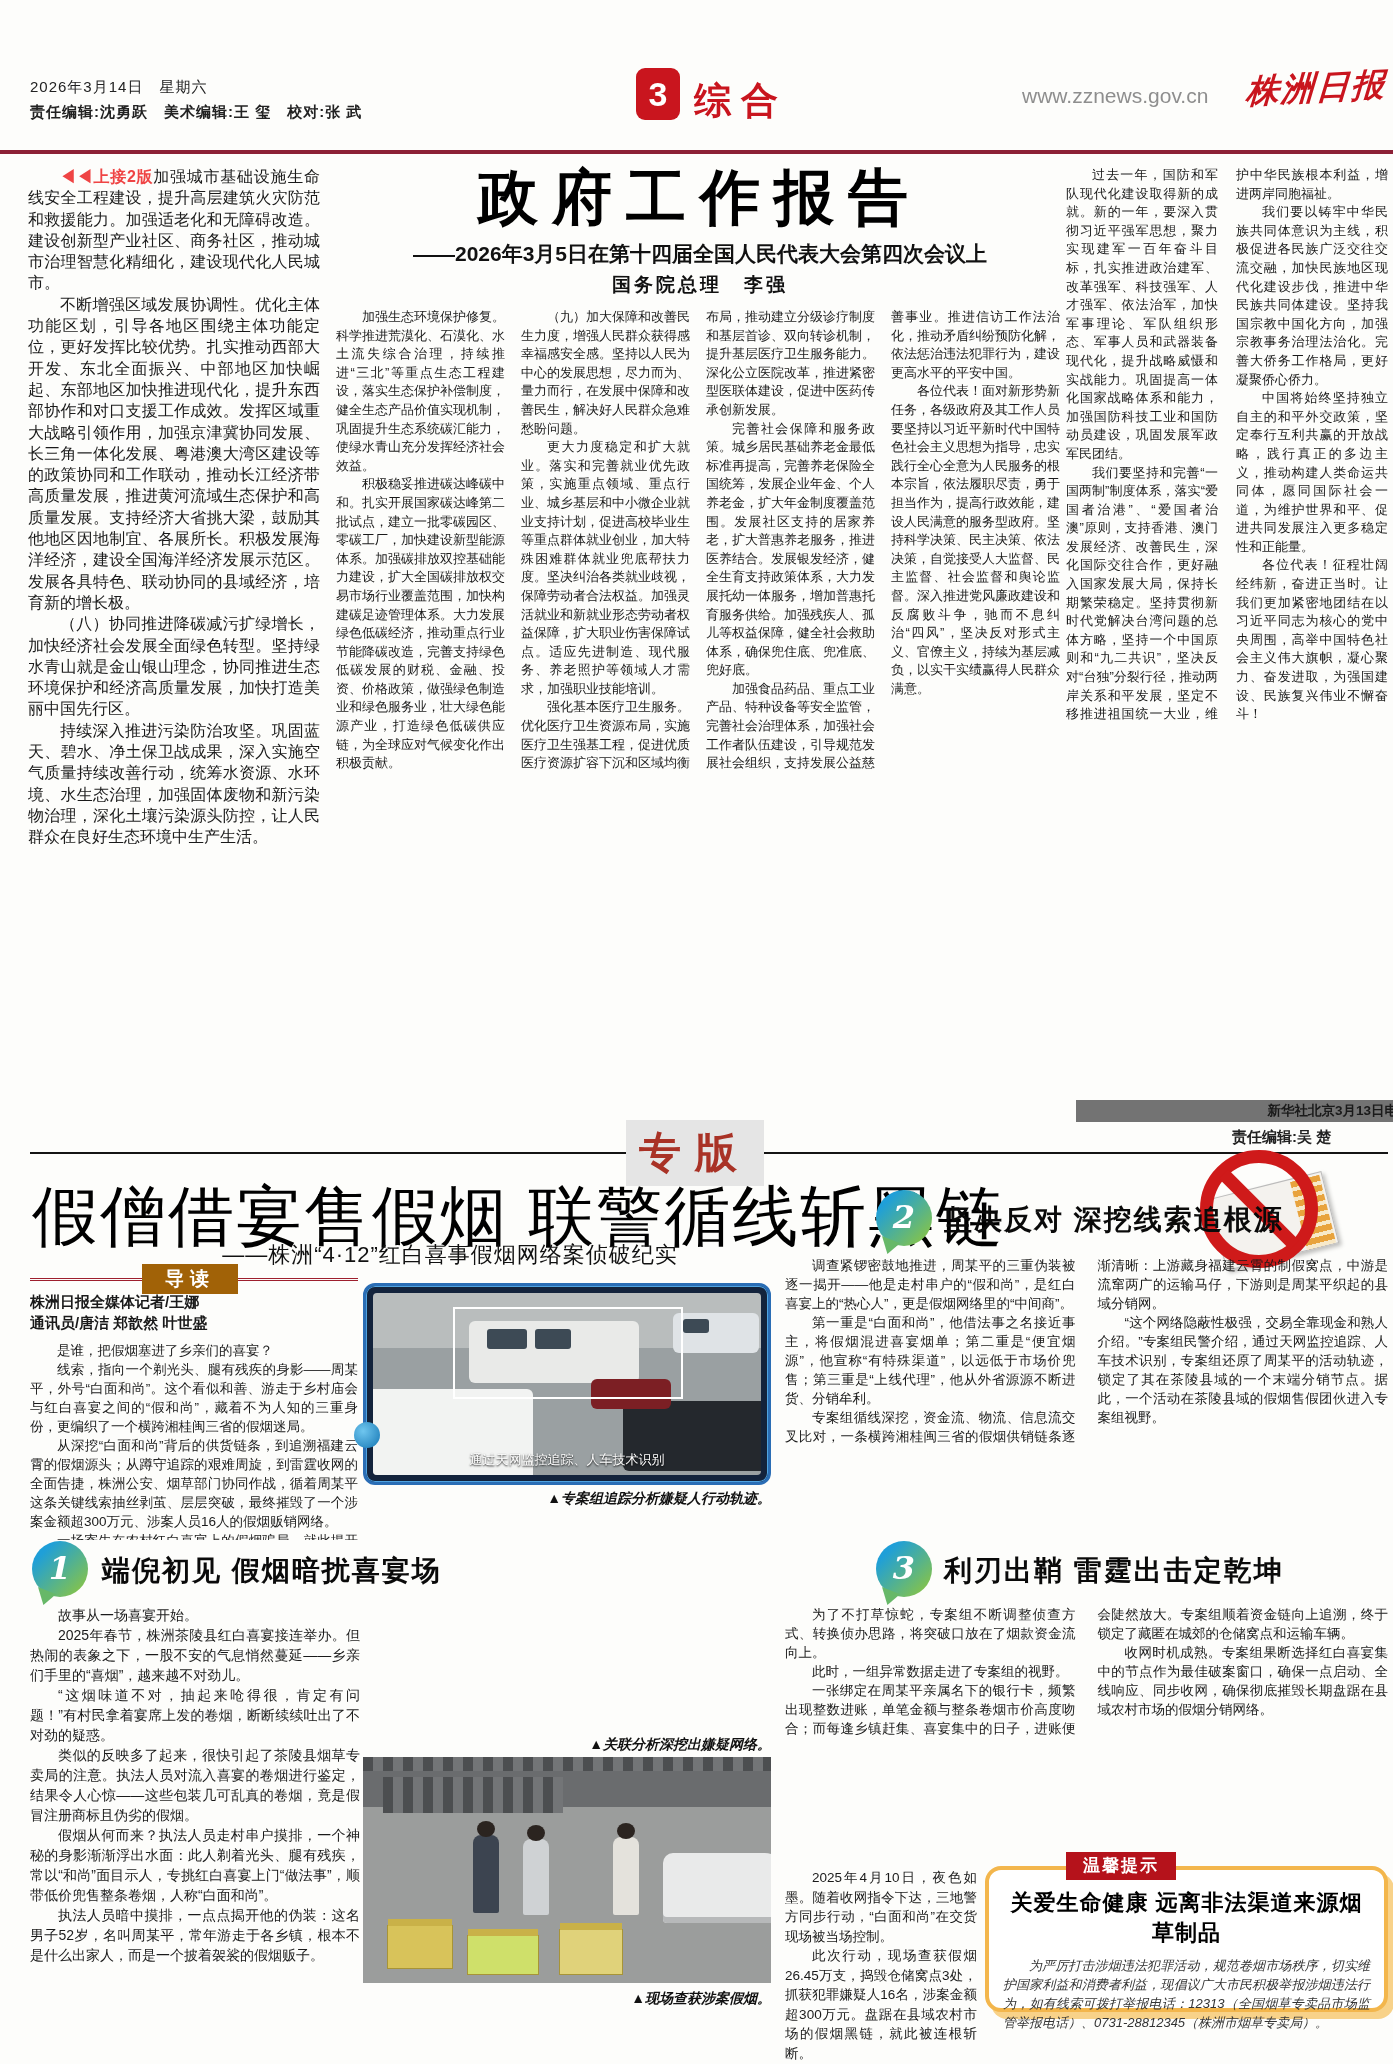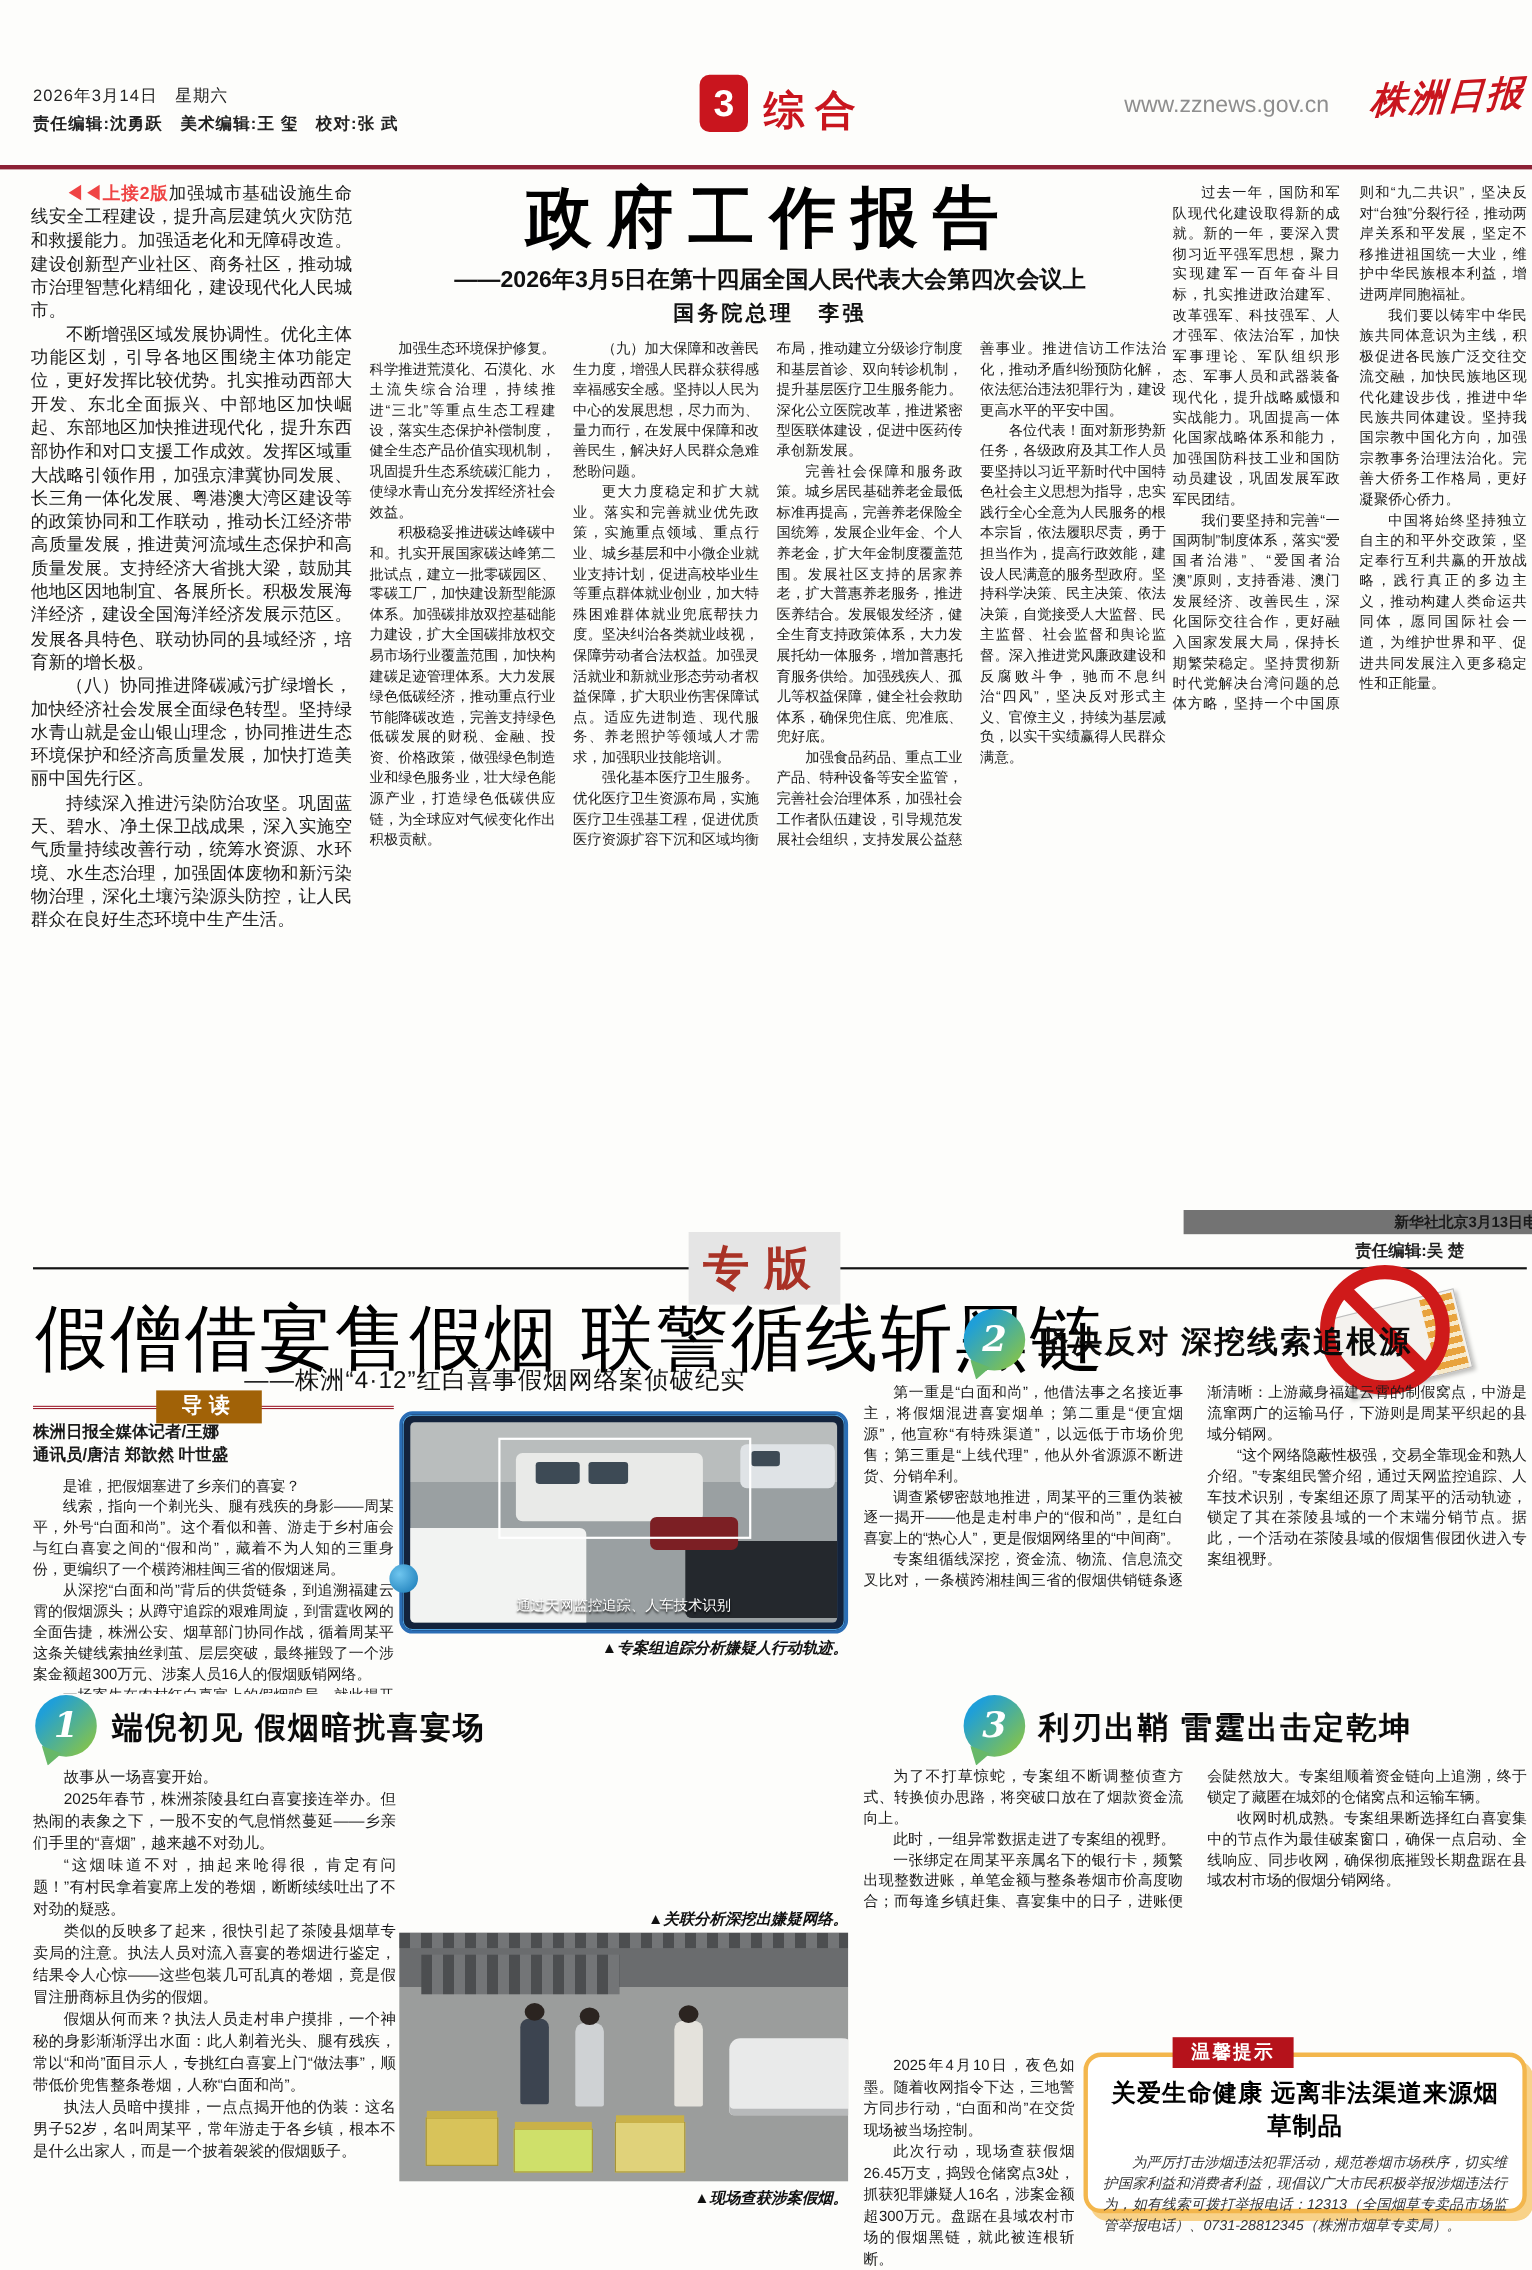--- a/index.html
+++ b/index.html
@@ -122,20 +122,21 @@
       <p>强化基本医疗卫生服务。优化医疗卫生资源布局，实施医疗卫生强基工程，促进优质医疗资源扩容下沉和区域均衡布局，推动建立分级诊疗制度和基层首诊、双向转诊机制，提升基层医疗卫生服务能力。深化公立医院改革，推进紧密型医联体建设，促进中医药传承创新发展。</p>
       <p>完善社会保障和服务政策。城乡居民基础养老金最低标准再提高，完善养老保险全国统筹，发展企业年金、个人养老金，扩大年金制度覆盖范围。发展社区支持的居家养老，扩大普惠养老服务，推进医养结合。发展银发经济，健全生育支持政策体系，大力发展托幼一体服务，增加普惠托育服务供给。加强残疾人、孤儿等权益保障，健全社会救助体系，确保兜住底、兜准底、兜好底。</p>
       <p>加强食品药品、重点工业产品、特种设备等安全监管，完善社会治理体系，加强社会工作者队伍建设，引导规范发展社会组织，支持发展公益慈善事业。推进信访工作法治化，推动矛盾纠纷预防化解，依法惩治违法犯罪行为，建设更高水平的平安中国。</p>
       <p>各位代表！面对新形势新任务，各级政府及其工作人员要坚持以习近平新时代中国特色社会主义思想为指导，忠实践行全心全意为人民服务的根本宗旨，依法履职尽责，勇于担当作为，提高行政效能，建设人民满意的服务型政府。坚持科学决策、民主决策、依法决策，自觉接受人大监督、民主监督、社会监督和舆论监督。深入推进党风廉政建设和反腐败斗争，驰而不息纠治“四风”，坚决反对形式主义、官僚主义，持续为基层减负，以实干实绩赢得人民群众满意。</p>
     </div>
   <div class="cols-right bodytext">
       <p>过去一年，国防和军队现代化建设取得新的成就。新的一年，要深入贯彻习近平强军思想，聚力实现建军一百年奋斗目标，扎实推进政治建军、改革强军、科技强军、人才强军、依法治军，加快军事理论、军队组织形态、军事人员和武器装备现代化，提升战略威慑和实战能力。巩固提高一体化国家战略体系和能力，加强国防科技工业和国防动员建设，巩固发展军政军民团结。</p>
       <p>我们要坚持和完善“一国两制”制度体系，落实“爱国者治港”、“爱国者治澳”原则，支持香港、澳门发展经济、改善民生，深化国际交往合作，更好融入国家发展大局，保持长期繁荣稳定。坚持贯彻新时代党解决台湾问题的总体方略，坚持一个中国原则和“九二共识”，坚决反对“台独”分裂行径，推动两岸关系和平发展，坚定不移推进祖国统一大业，维护中华民族根本利益，增进两岸同胞福祉。</p>
       <p>我们要以铸牢中华民族共同体意识为主线，积极促进各民族广泛交往交流交融，加快民族地区现代化建设步伐，推进中华民族共同体建设。坚持我国宗教中国化方向，加强宗教事务治理法治化。完善大侨务工作格局，更好凝聚侨心侨力。</p>
       <p>中国将始终坚持独立自主的和平外交政策，坚定奉行互利共赢的开放战略，践行真正的多边主义，推动构建人类命运共同体，愿同国际社会一道，为维护世界和平、促进共同发展注入更多稳定性和正能量。</p>
+      <p>各位代表！征程壮阔经纬新，奋进正当时。让我们更加紧密地团结在以习近平同志为核心的党中央周围，高举中国特色社会主义伟大旗帜，凝心聚力、奋发进取，为强国建设、民族复兴伟业不懈奋斗！</p>
     </div>
   <div class="dateline">新华社北京3月13日电</div>
 
   <div class="sep-line"></div>
   <div class="zhuanban">专版</div>
   <div class="editor2">责任编辑:吴 楚</div>
 
   <div class="headline2">假僧借宴售假烟  联警循线斩黑链</div>
   <div class="subhead2">——株洲“4·12”红白喜事假烟网络案侦破纪实</div>
 
@@ -167,22 +168,22 @@
       <p>2025年春节，株洲茶陵县红白喜宴接连举办。但热闹的表象之下，一股不安的气息悄然蔓延——乡亲们手里的“喜烟”，越来越不对劲儿。</p>
       <p>“这烟味道不对，抽起来呛得很，肯定有问题！”有村民拿着宴席上发的卷烟，断断续续吐出了不对劲的疑惑。</p>
       <p>类似的反映多了起来，很快引起了茶陵县烟草专卖局的注意。执法人员对流入喜宴的卷烟进行鉴定，结果令人心惊——这些包装几可乱真的卷烟，竟是假冒注册商标且伪劣的假烟。</p>
       <p>假烟从何而来？执法人员走村串户摸排，一个神秘的身影渐渐浮出水面：此人剃着光头、腿有残疾，常以“和尚”面目示人，专挑红白喜宴上门“做法事”，顺带低价兜售整条卷烟，人称“白面和尚”。</p>
       <p>执法人员暗中摸排，一点点揭开他的伪装：这名男子52岁，名叫周某平，常年游走于各乡镇，根本不是什么出家人，而是一个披着袈裟的假烟贩子。</p>
     </div>
 
   <div class="numcirc" style="left:876px; top:1190px;"><span>2</span><div class="tail"></div></div>
   <div class="sechead" style="left:944px; top:1201px;">坚决反对  深挖线索追根源</div>
   <div class="sec2-text bodytext">
+      <p>调查紧锣密鼓地推进，周某平的三重伪装被逐一揭开——他是走村串户的“假和尚”，是红白喜宴上的“热心人”，更是假烟网络里的“中间商”。</p>
       <p>第一重是“白面和尚”，他借法事之名接近事主，将假烟混进喜宴烟单；第二重是“便宜烟源”，他宣称“有特殊渠道”，以远低于市场价兜售；第三重是“上线代理”，他从外省源源不断进货、分销牟利。</p>
-      <p>调查紧锣密鼓地推进，周某平的三重伪装被逐一揭开——他是走村串户的“假和尚”，是红白喜宴上的“热心人”，更是假烟网络里的“中间商”。</p>
       <p>专案组循线深挖，资金流、物流、信息流交叉比对，一条横跨湘桂闽三省的假烟供销链条逐渐清晰：上游藏身福建云霄的制假窝点，中游是流窜两广的运输马仔，下游则是周某平织起的县域分销网。</p>
       <p>“这个网络隐蔽性极强，交易全靠现金和熟人介绍。”专案组民警介绍，通过天网监控追踪、人车技术识别，专案组还原了周某平的活动轨迹，锁定了其在茶陵县域的一个末端分销节点。据此，一个活动在茶陵县域的假烟售假团伙进入专案组视野。</p>
     </div>
 
   <div class="numcirc" style="left:876px; top:1541px;"><span>3</span><div class="tail"></div></div>
   <div class="sechead" style="left:944px; top:1552px;">利刃出鞘  雷霆出击定乾坤</div>
   <div class="sec3-text bodytext">
       <p>为了不打草惊蛇，专案组不断调整侦查方式、转换侦办思路，将突破口放在了烟款资金流向上。</p>
       <p>此时，一组异常数据走进了专案组的视野。</p>
       <p>一张绑定在周某平亲属名下的银行卡，频繁出现整数进账，单笔金额与整条卷烟市价高度吻合；而每逢乡镇赶集、喜宴集中的日子，进账便会陡然放大。专案组顺着资金链向上追溯，终于锁定了藏匿在城郊的仓储窝点和运输车辆。</p>

